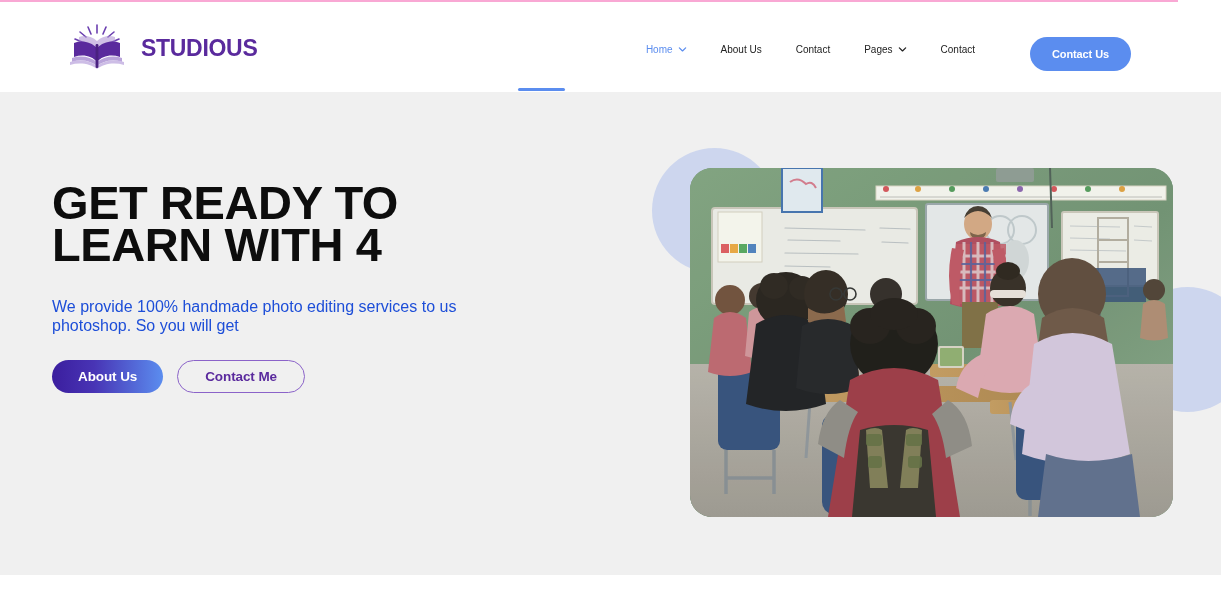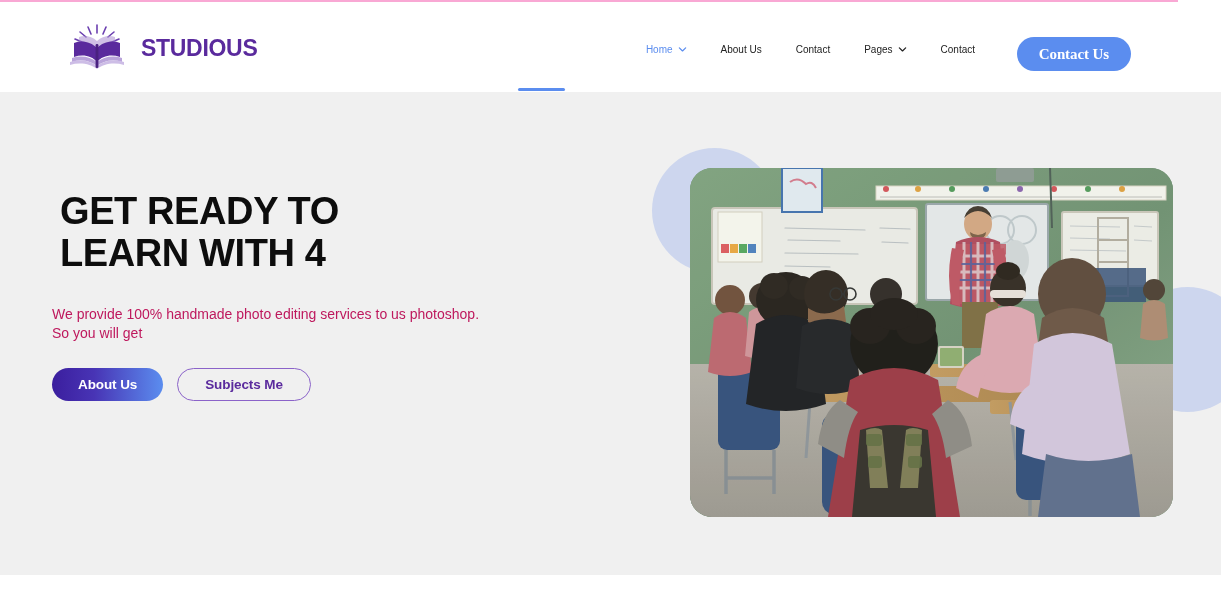--- a/index.html
+++ b/index.html
@@ -103,24 +103,24 @@
   .contact-btn {
     position: absolute;
     right: 90px;
     top: 33px;
     height: 34px;
     padding: 16px 22px;
     border: none;
     border-radius: 19px;
     background: #5B8DEF;
     color: #ffffff;
-    font-size: 15px;
+    font-size: 11px;
     font-weight: bold;
     letter-spacing: -0.1px;
-    font-family: Liberation Serif, serif;
+    font-family: Liberation Sans, sans-serif;
     cursor: pointer;
     display: flex;
     align-items: center;
     justify-content: center;
   }
 
   
   .hero {
     position: absolute;
     top: 90px;
@@ -131,33 +131,33 @@
     overflow: hidden;
   }
 
   .hero-left {
     position: absolute;
     left: 52px;
     top: 90px;
     width: 520px;
   }
   .hero-title {
-    margin: 8px;
-    font-size: 38px;
+    margin: 0;
+    font-size: 47px;
     line-height: 42px;
     font-weight: bold;
     color: #0d0d0d;
     letter-spacing: -0.4px;
   }
   .hero-title .line { display: block; }
   .hero-sub {
     margin: 31px 0 0 0;
-    font-size: 14px;
+    font-size: 16px;
     line-height: 19px;
-    color: #be185d;
+    color: #1d4ed8;
     max-width: 445px;
   }
 
   .hero-actions {
     margin-top: 25px;
     display: flex;
     align-items: center;
     gap: 14px;
   }
   .btn-primary {
@@ -304,21 +304,21 @@
     <div class="hero-left">
       <h1 class="hero-title">
         <span class="line">GET READY TO</span>
         <span class="line">LEARN WITH 4</span>
       </h1>
 
       <p class="hero-sub">We provide 100% handmade photo editing services to us photoshop. So you will get</p>
 
       <div class="hero-actions">
         <button class="btn-primary">About Us</button>
-        <button class="btn-outline">Subjects Me</button>
+        <button class="btn-outline">Contact Me</button>
       </div>
     </div>
 
     <div class="hero-photo">
       <svg viewBox="0 0 483 349" xmlns="http://www.w3.org/2000/svg" preserveAspectRatio="xMidYMid slice">
         <defs>
           <linearGradient id="wallg" x1="0" y1="0" x2="1" y2="1">
             <stop offset="0%" stop-color="#7fa37e"></stop>
             <stop offset="55%" stop-color="#6e9070"></stop>
             <stop offset="100%" stop-color="#8aa98a"></stop>

